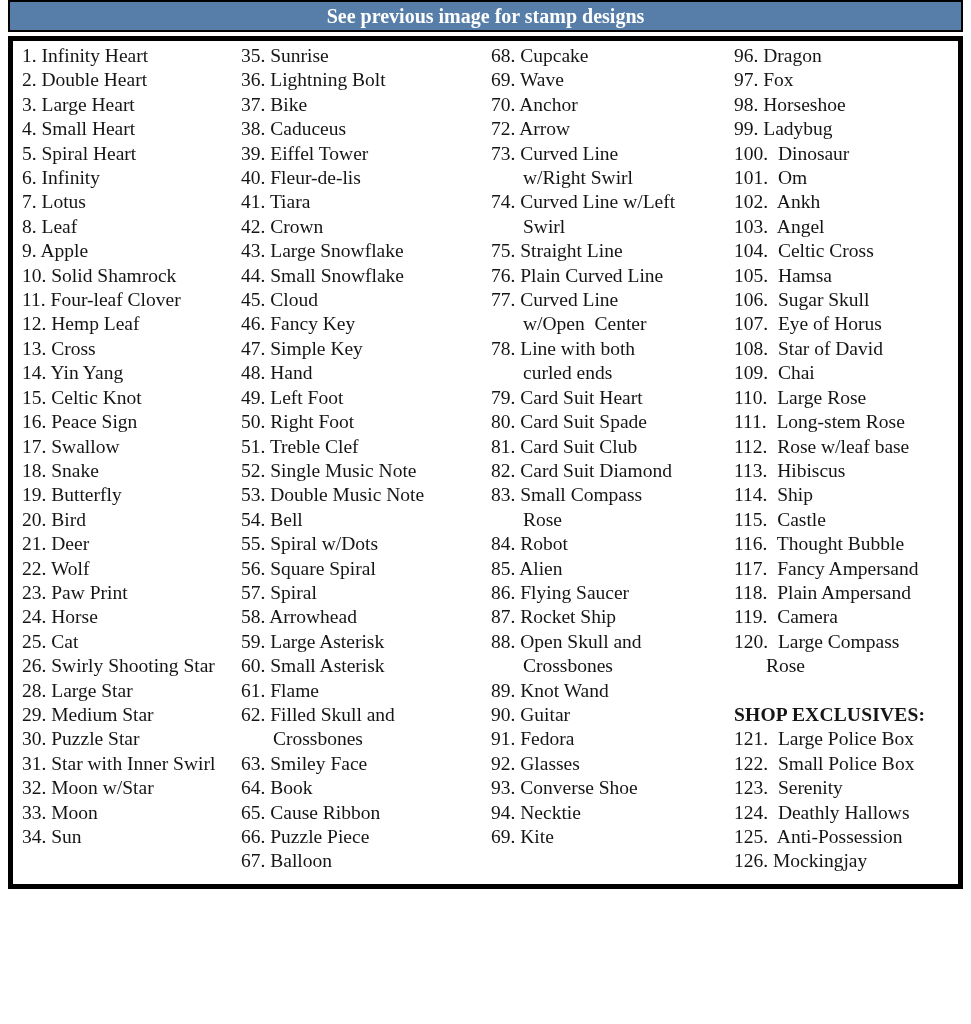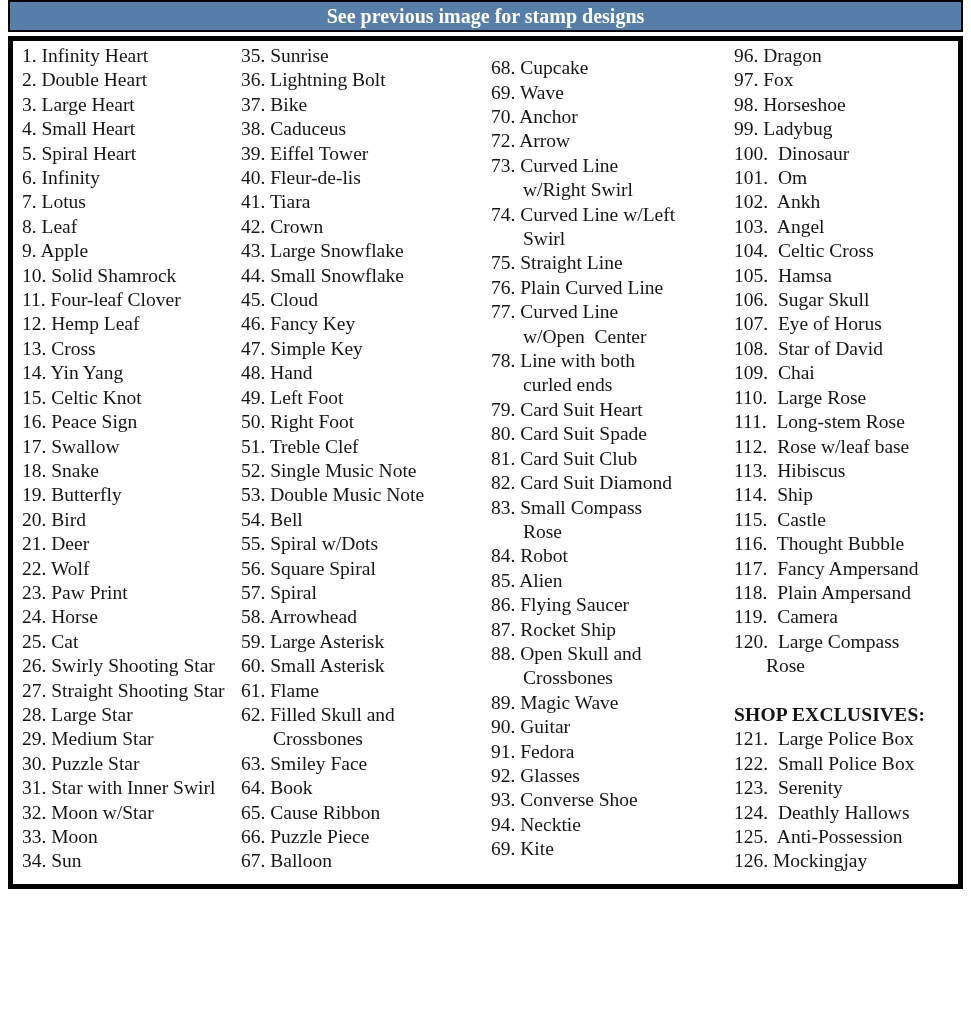--- a/index.html
+++ b/index.html
@@ -37,21 +37,21 @@
     align-items: center;
     justify-content: center;
     font-size: 20px;
     font-weight: bold;
   }
   .list-box {
     margin: 4px 8px 16px 8px;
     border: 5px solid #000000;
     background: #ffffff;
     display: flex;
-    align-items: center;
+    align-items: flex-start;
     padding: 3px 0 10px 9px;
     box-sizing: border-box;
   }
   .col {
     box-sizing: border-box;
     flex: 0 0 auto;
   }
   .col-1 { width: 219px; }
   .col-2 { width: 250px; }
   .col-3 { width: 243px; }
@@ -102,21 +102,20 @@
         <div class="item"><span>17.</span><span> Swallow</span></div>
         <div class="item"><span>18.</span><span> Snake</span></div>
         <div class="item"><span>19.</span><span> Butterfly</span></div>
         <div class="item"><span>20.</span><span> Bird</span></div>
         <div class="item"><span>21.</span><span> Deer</span></div>
         <div class="item"><span>22.</span><span> Wolf</span></div>
         <div class="item"><span>23.</span><span> Paw Print</span></div>
         <div class="item"><span>24.</span><span> Horse</span></div>
         <div class="item"><span>25.</span><span> Cat</span></div>
         <div class="item"><span>26.</span><span> Swirly Shooting Star</span></div>
-        <div class="item"><span>27.</span><span> Straight Shooting Star</span></div>
         <div class="item"><span>28.</span><span> Large Star</span></div>
         <div class="item"><span>29.</span><span> Medium Star</span></div>
         <div class="item"><span>30.</span><span> Puzzle Star</span></div>
         <div class="item"><span>31.</span><span> Star with Inner Swirl</span></div>
         <div class="item"><span>32.</span><span> Moon w/Star</span></div>
         <div class="item"><span>33.</span><span> Moon</span></div>
         <div class="item"><span>34.</span><span> Sun</span></div>
       </div>
     <div class="col col-2">
         <div class="item"><span>35.</span><span> Sunrise</span></div>
@@ -174,21 +173,21 @@
         <div class="item"><span>81.</span><span> Card Suit Club</span></div>
         <div class="item"><span>82.</span><span> Card Suit Diamond</span></div>
         <div class="item"><span>83.</span><span> Small Compass
 Rose</span></div>
         <div class="item"><span>84.</span><span> Robot</span></div>
         <div class="item"><span>85.</span><span> Alien</span></div>
         <div class="item"><span>86.</span><span> Flying Saucer</span></div>
         <div class="item"><span>87.</span><span> Rocket Ship</span></div>
         <div class="item"><span>88.</span><span> Open Skull and
 Crossbones</span></div>
-        <div class="item"><span>89.</span><span> Magic Wave</span></div>
+        <div class="item"><span>89.</span><span> Knot Wand</span></div>
         <div class="item"><span>90.</span><span> Guitar</span></div>
         <div class="item"><span>91.</span><span> Fedora</span></div>
         <div class="item"><span>92.</span><span> Glasses</span></div>
         <div class="item"><span>93.</span><span> Converse Shoe</span></div>
         <div class="item"><span>94.</span><span> Necktie</span></div>
         <div class="item"><span>69.</span><span> Kite</span></div>
       </div>
     <div class="col col-4">
         <div class="item"><span>96.</span><span> Dragon</span></div>
         <div class="item"><span>97.</span><span> Fox</span></div>

